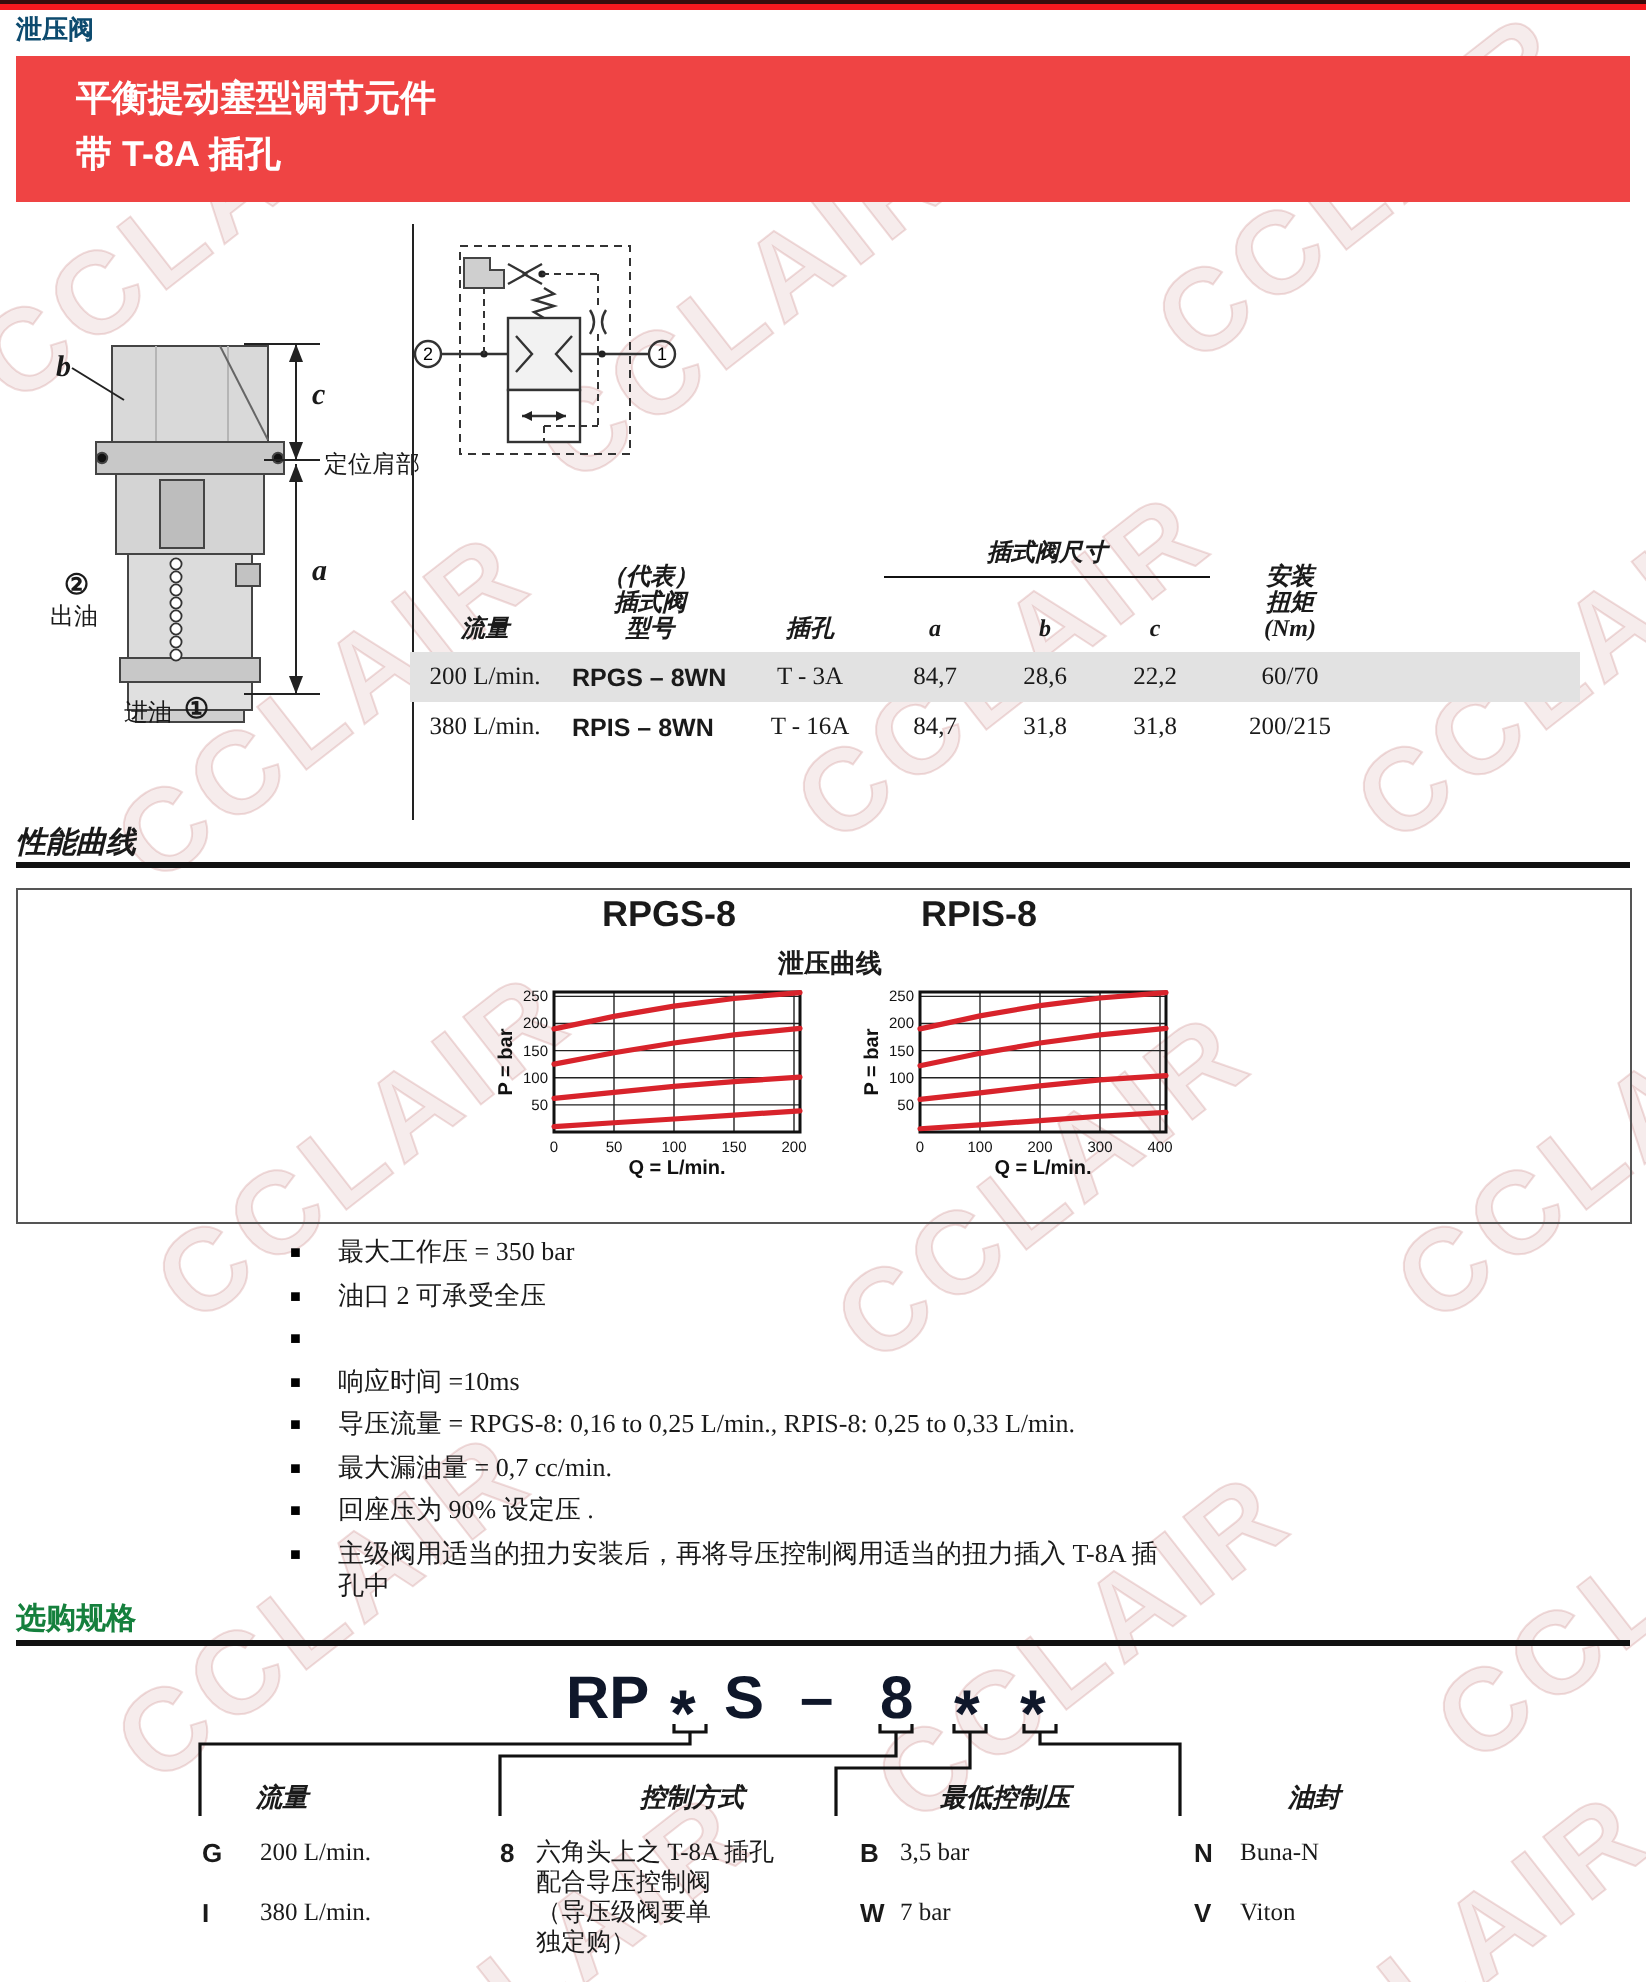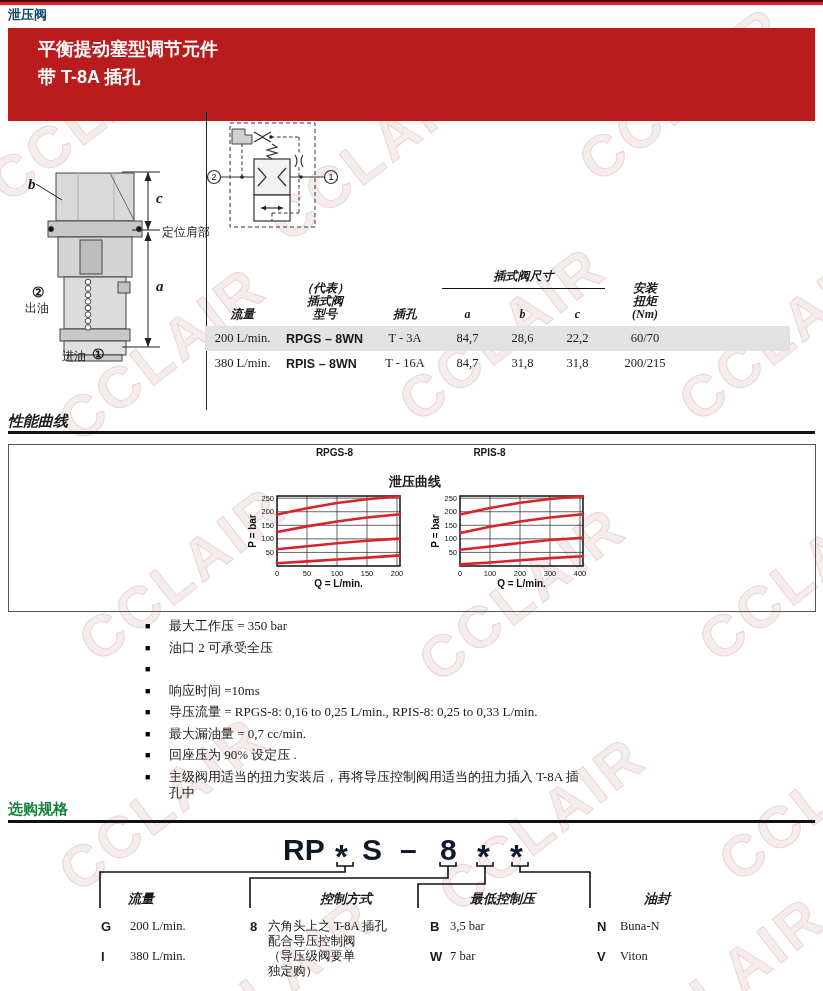--- a/index.html
+++ b/index.html
@@ -16,21 +16,21 @@
     -webkit-text-stroke:1px rgba(205,140,140,0.30); transform:rotate(-38deg);
     pointer-events:none; }
 
   .content { position:absolute; inset:0; z-index:1; }
 
   
   .topbar-black { position:absolute; left:0; top:0; width:823px; height:2px; background:#3a0d0d; }
   .topbar-red   { position:absolute; left:0; top:2px; width:823px; height:3px; background:#f8191f; }
   .doc-tag { position:absolute; left:8px; top:6px; font-size:13px; font-weight:bold;
              color:#0c4a6e; }
-  .banner { position:absolute; left:8px; top:28px; width:807px; height:93px; background:#b91c1c;
+  .banner { position:absolute; left:8px; top:28px; width:807px; height:73px; background:#ef4444;
             color:#fff; padding:8px 0 0 30px; }
   .banner .l1 { font-size:18px; font-weight:bold; line-height:26px; }
   .banner .l2 { font-size:18px; font-weight:bold; line-height:30px; }
 
   
   .fig-label { position:absolute; font-size:15px; font-style:italic; font-weight:bold; }
   .fig-cn { position:absolute; font-size:12px; }
 
   .divider-v { position:absolute; left:206px; top:112px; width:1px; height:298px; background:#222; }
 
@@ -51,21 +51,21 @@
   .vt-model { text-align:left; padding-left:6px; font-weight:bold;
               font-family:"Liberation Sans",sans-serif; font-size:12.5px; }
 
   
   .sec-rule { position:absolute; left:8px; width:807px; height:3px; background:#111; }
   .sec-title { position:absolute; left:8px; font-size:15px; font-weight:bold; }
   .perf-box { position:absolute; left:8px; top:444px; width:808px; height:168px;
               border:1px solid #555; }
 
   .chart-title { position:absolute; width:175px; text-align:center; font-weight:bold;
-                 font-size:10px; font-family:"Liberation Sans",sans-serif; }
+                 font-size:18px; font-family:"Liberation Sans",sans-serif; }
   .chart-sub { position:absolute; left:250px; top:473px; width:330px; text-align:center;
                font-weight:bold; font-size:13px; }
   svg text.tick { font-size:7.5px; font-family:"Liberation Sans",sans-serif; text-anchor:middle; fill:#111; }
   svg text.ytick { text-anchor:end; }
   svg line.grid { stroke:#222; stroke-width:0.7; }
   svg rect.plotborder { fill:none; stroke:#111; stroke-width:1.5; }
   svg polyline.curve { fill:none; stroke:#d8232b; stroke-width:2.6; stroke-linecap:round; }
   svg text.axis-label { font-size:10px; font-weight:bold; text-anchor:middle;
                         font-family:"Liberation Sans",sans-serif; fill:#111; }
 

